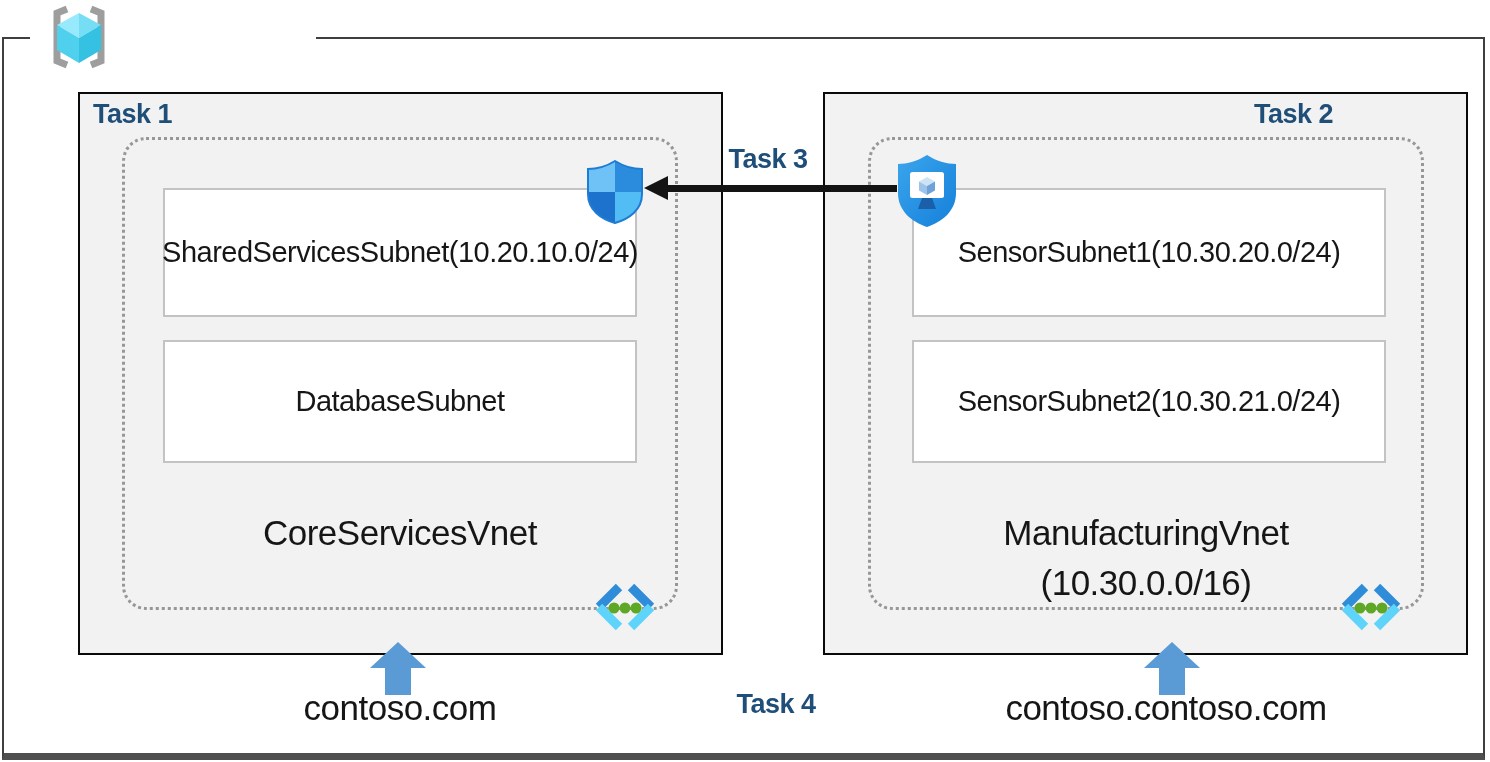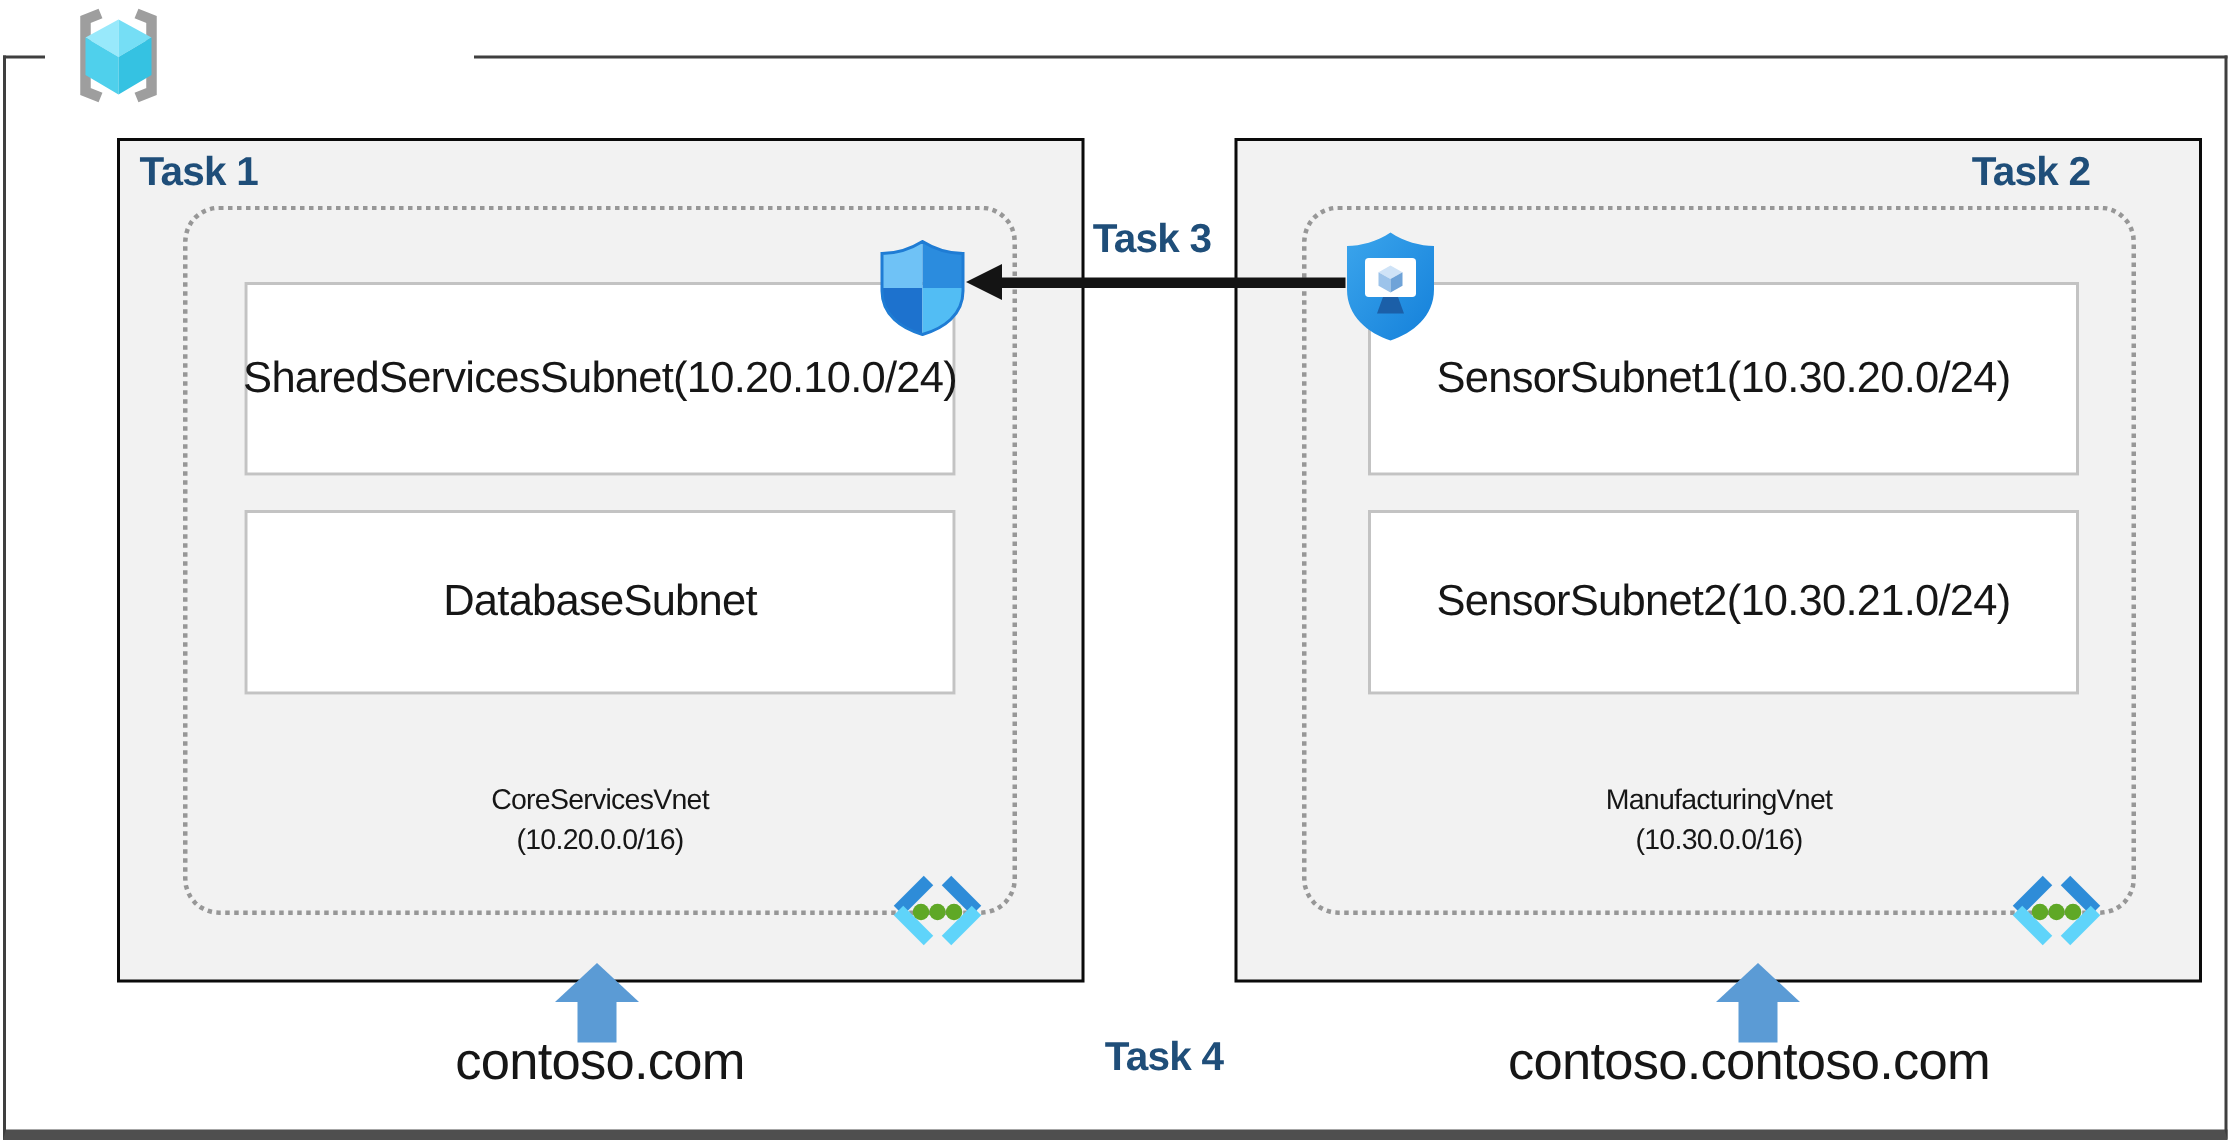--- a/index.html
+++ b/index.html
@@ -34,21 +34,21 @@
   }
   
   .subnet-box{
     width:474px;box-sizing:border-box;background:#ffffff;border:2px solid #C3C3C3;
     display:flex;flex-direction:row;align-items:center;justify-content:center;
     z-index:2;text-align:center;
   }
   .subnet-box .line{font-size:29px;line-height:1.42;letter-spacing:-0.5px;}
   
   .vnet-name{
-    width:556px;text-align:center;font-size:19px;line-height:1.42;z-index:2;letter-spacing:-0.5px;margin-top:13px;
+    width:556px;text-align:center;font-size:35px;line-height:1.42;z-index:2;letter-spacing:-0.5px;
   }
   
   .icon{z-index:7;line-height:0;}
   
   .peer-arrow-shaft{left:666px;top:185px;width:231px;height:7px;background:#141414;z-index:8;}
   .peer-arrow-head{
     left:644px;top:176px;width:0;height:0;z-index:8;
     border-top:12px solid transparent;border-bottom:12px solid transparent;
     border-right:24px solid #141414;
   }
@@ -86,21 +86,20 @@
 <div class="abs subnet-box" style="left:163px;top:188px;height:129px;">
   <div class="line">SharedServicesSubnet</div>
   <div class="line">(10.20.10.0/24)</div>
 </div>
 <div class="abs subnet-box" style="left:163px;top:340px;height:123px;">
   <div class="line">DatabaseSubnet</div>
 </div>
 
 <div class="abs vnet-name" style="left:122px;top:508px;">
   <div>CoreServicesVnet</div>
-  <div>(10.20.0.0/16)</div>
 </div>
 
 <span class="abs icon" style="left:592px;top:583px;">
   <svg width="66" height="48" viewBox="0 0 66 48">
     <path d="M27 4 L7 24" stroke="#2E8CD8" stroke-width="9" fill="none"></path>
     <path d="M7 24 L27 44" stroke="#5FD4FA" stroke-width="9" fill="none"></path>
     <path d="M39 4 L59 24" stroke="#2E8CD8" stroke-width="9" fill="none"></path>
     <path d="M59 24 L39 44" stroke="#5FD4FA" stroke-width="9" fill="none"></path>
     <circle cx="22" cy="25" r="5.5" fill="#5FA826"></circle>
     <circle cx="33" cy="25" r="5.5" fill="#5FA826"></circle>
@@ -119,21 +118,21 @@
       <rect x="0" y="0" width="30" height="32" fill="#6FC2F6"></rect>
       <rect x="30" y="0" width="30" height="32" fill="#2B8CDE"></rect>
       <rect x="0" y="32" width="30" height="32" fill="#1D72CE"></rect>
       <rect x="30" y="32" width="30" height="32" fill="#52BDF4"></rect>
     </g>
     <path d="M30 1 C38 6 48 9 57 9 V34 C57 50 44 59 30 63 C16 59 3 50 3 34 V9 C12 9 22 6 30 1 Z" fill="none" stroke="#1F7CD4" stroke-width="2"></path>
   </svg>
 </span>
 
 <div class="abs task-box" style="left:823px;"></div>
-<div class="abs task-label" style="left:1254px;top:99px;width:200px;text-align:center;">Task 2</div>
+<div class="abs task-label" style="left:1254px;top:99px;width:200px;text-align:left;">Task 2</div>
 <div class="abs vnet-dotted" style="left:868px;"></div>
 
 <div class="abs subnet-box" style="left:912px;top:188px;height:129px;">
   <div class="line">SensorSubnet1</div>
   <div class="line">(10.30.20.0/24)</div>
 </div>
 <div class="abs subnet-box" style="left:912px;top:340px;height:123px;">
   <div class="line">SensorSubnet2</div>
   <div class="line">(10.30.21.0/24)</div>
 </div>

